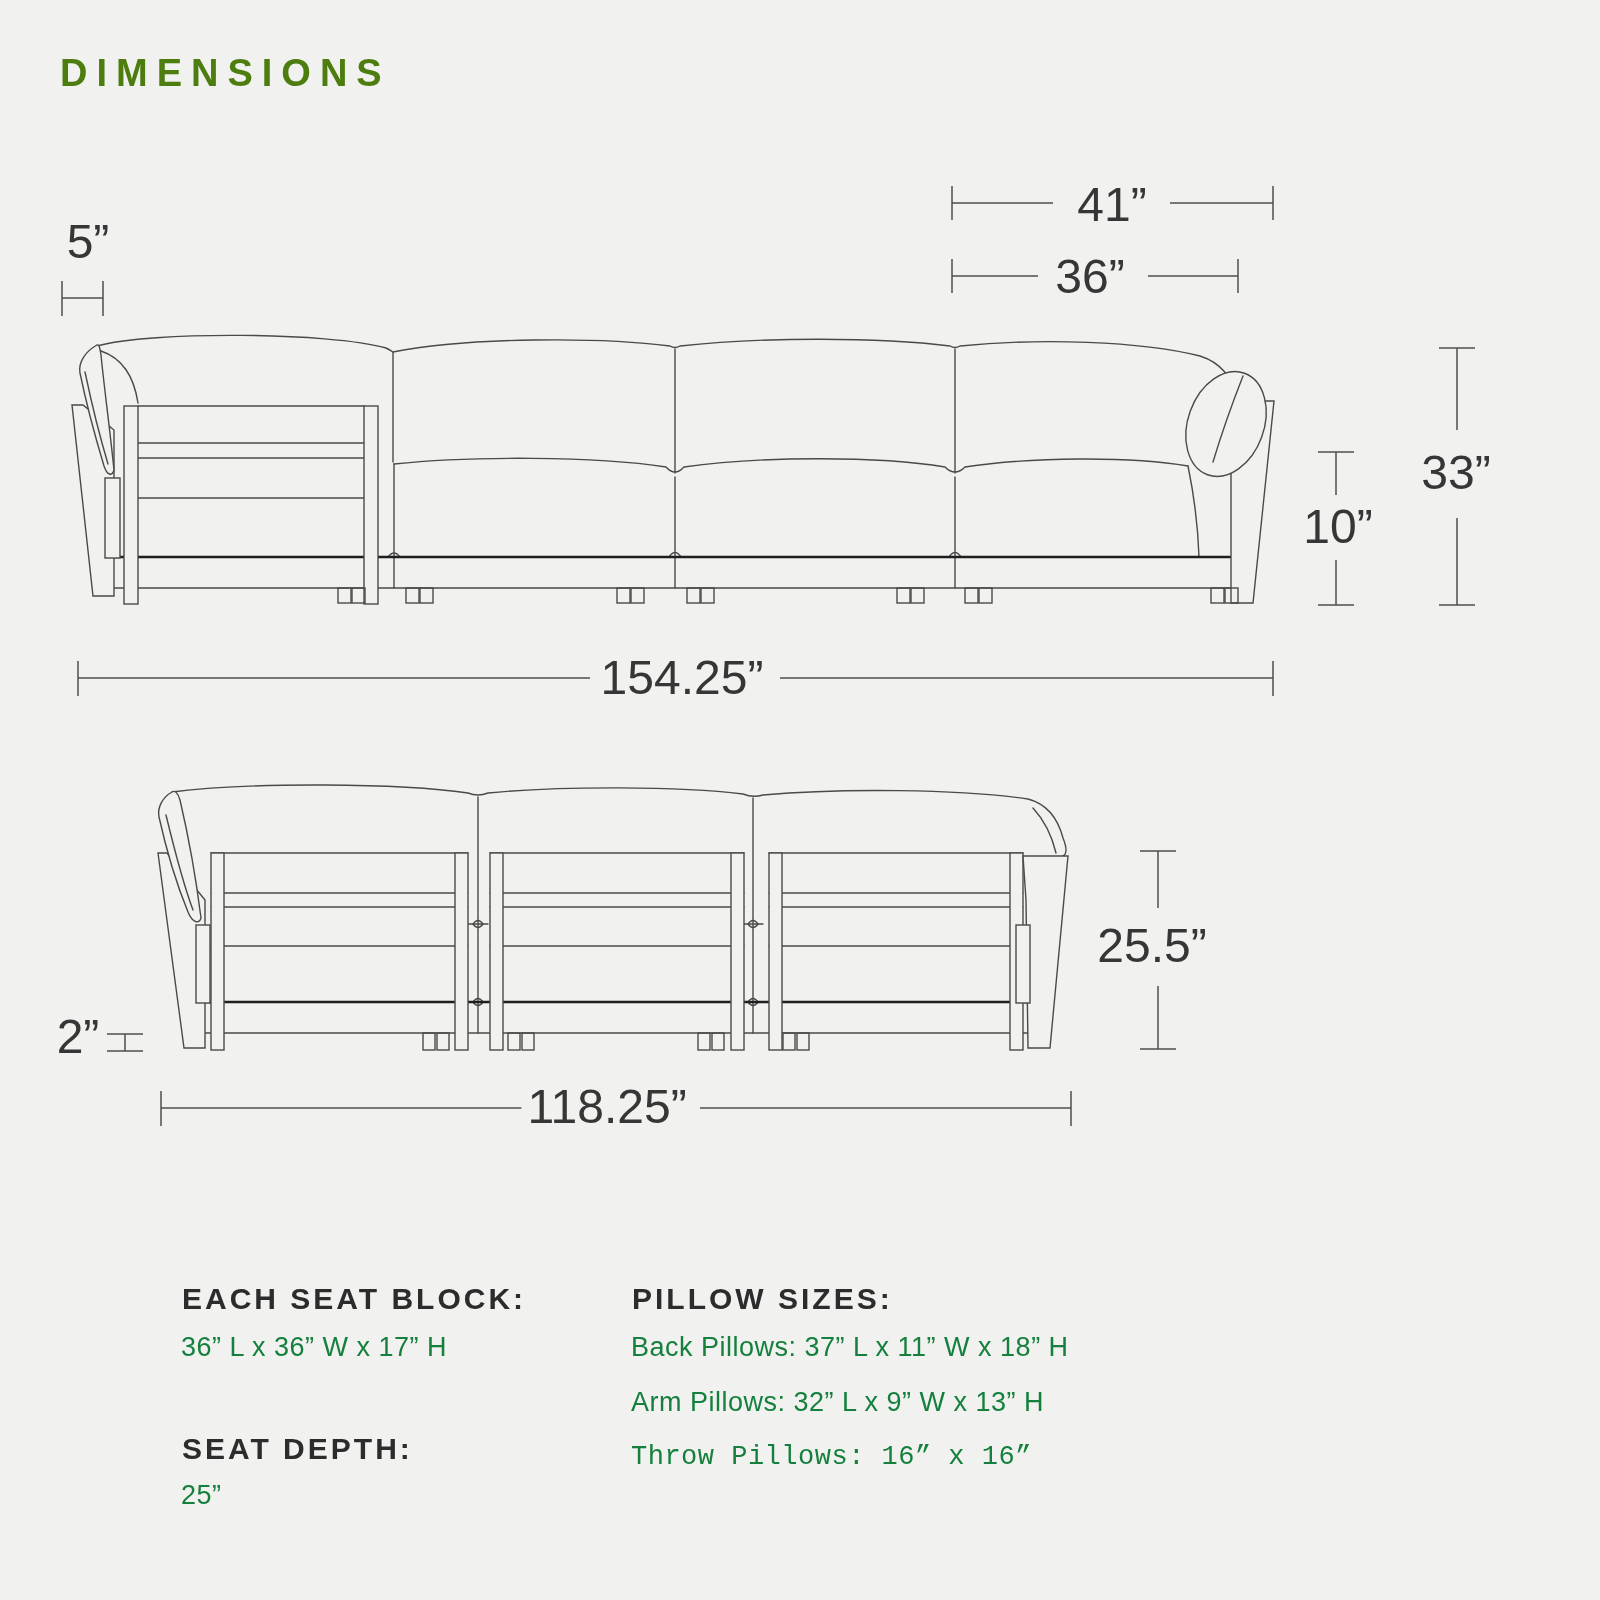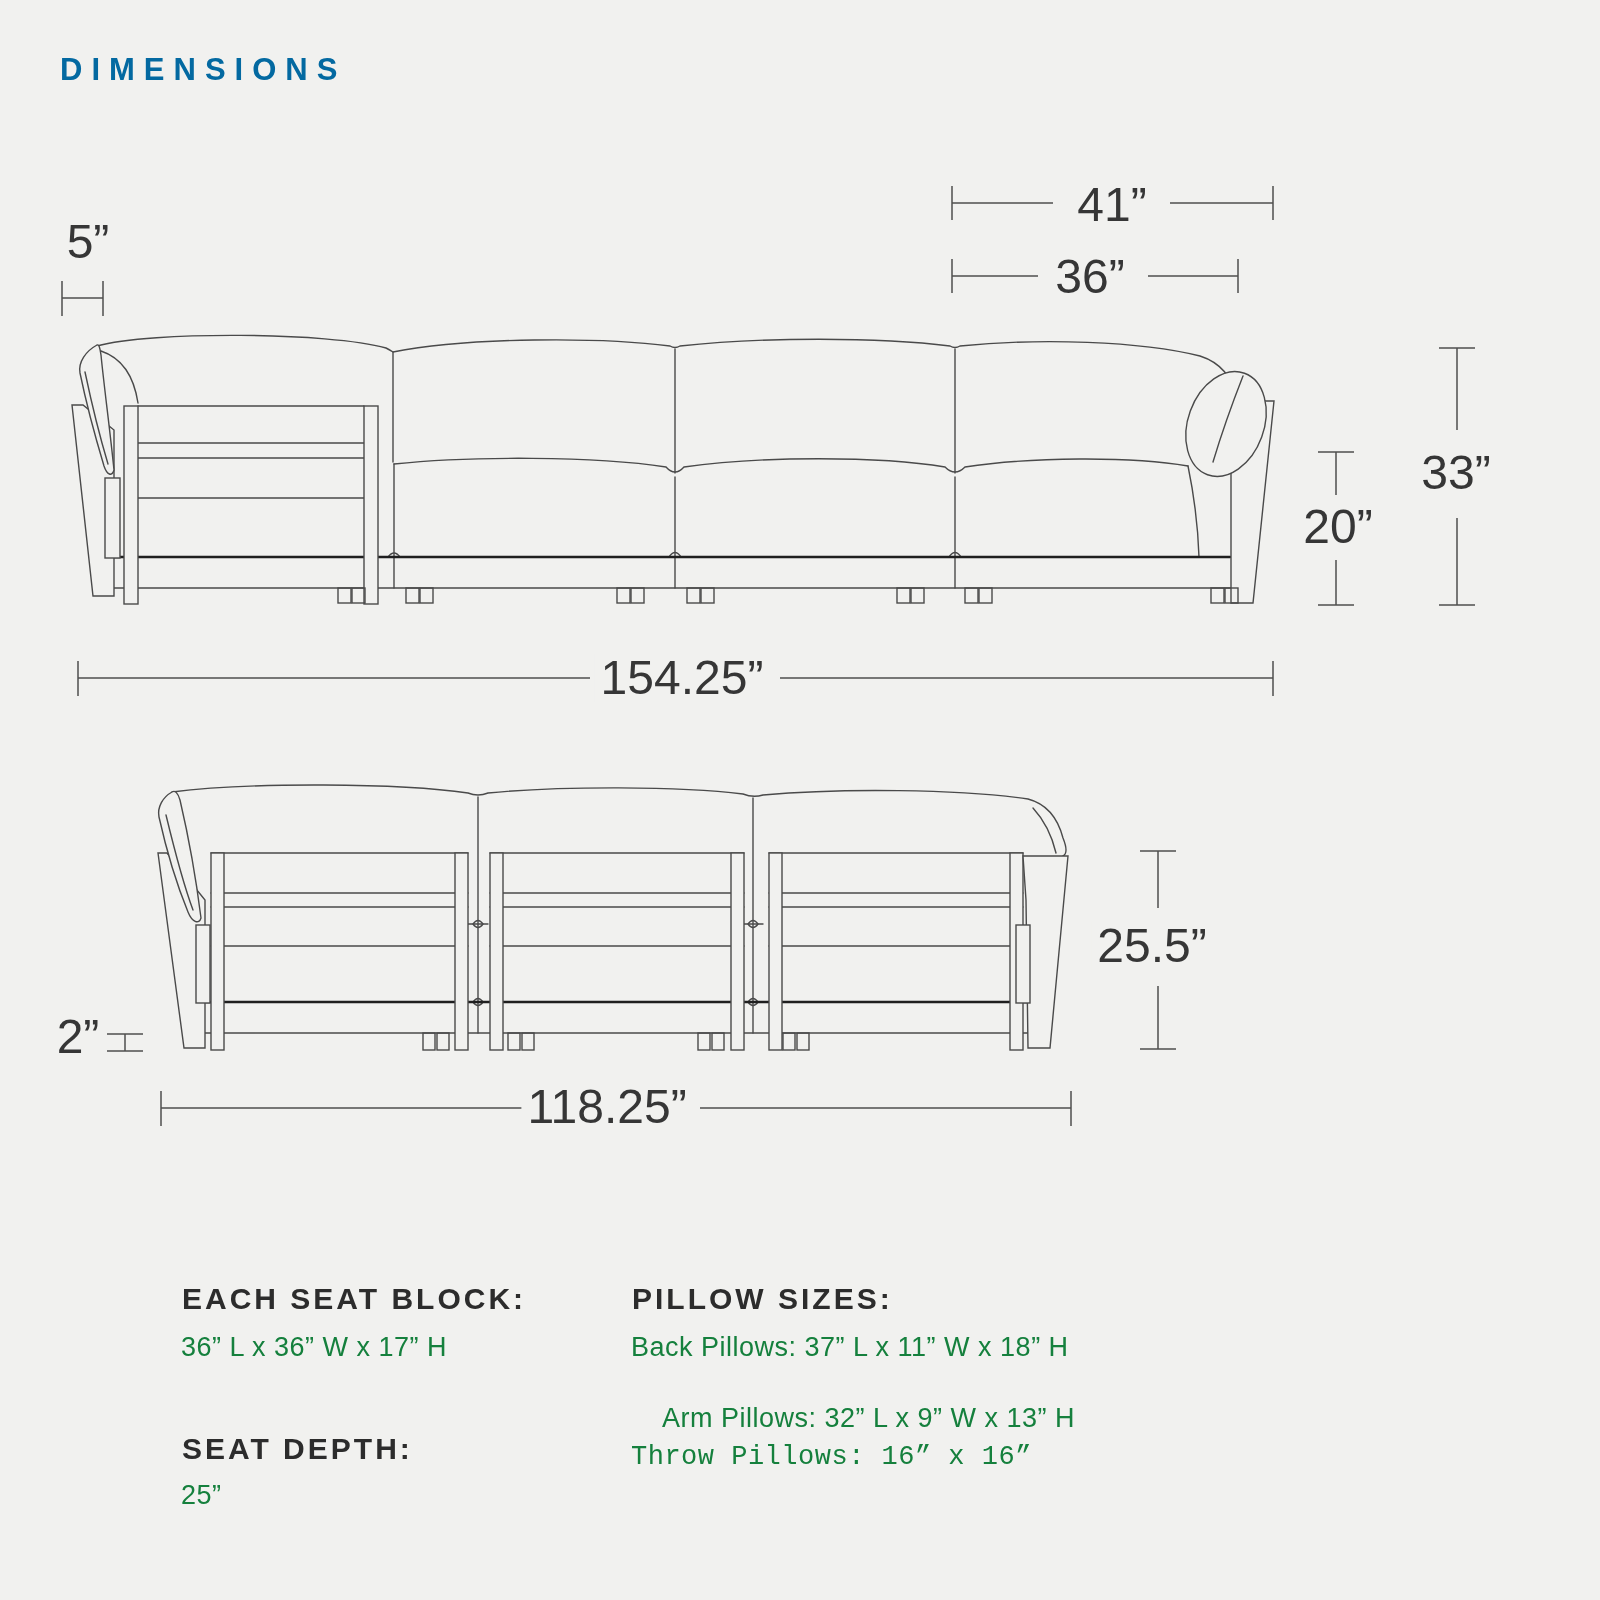--- a/index.html
+++ b/index.html
@@ -6,21 +6,21 @@
   body{
     width:1600px;height:1600px;
     background:#f1f1ef;
     font-family:"Liberation Sans",sans-serif;
     position:relative;
     overflow:hidden;
   }
   svg.art{position:absolute;left:0;top:0;}
   .page-title{
     position:absolute;left:60px;top:52px;
-    font-size:31px;font-weight:bold;letter-spacing:9px;color:#0369a1;
+    font-size:38px;font-weight:bold;letter-spacing:9px;color:#4d7c0f;
     white-space:nowrap;
   }
   .dim-label{
     position:absolute;transform:translate(-50%,-50%);
     font-size:48px;font-weight:400;color:#363636;
     background:#f1f1ef;padding:0 6px;white-space:nowrap;line-height:1;
   }
   .spec-h{
     position:absolute;font-size:30px;font-weight:bold;letter-spacing:3px;
     color:#2c2c2c;white-space:nowrap;
@@ -167,27 +167,27 @@
     <path d="M 1140,851 L 1176,851 M 1140,1049 L 1176,1049 M 1158,851 L 1158,908 M 1158,986 L 1158,1049"></path>
 
     <path d="M 161,1091 L 161,1126 M 1071,1091 L 1071,1126 M 161,1108 L 540,1108 M 700,1108 L 1071,1108"></path>
   </g>
 </svg>
 
 <div class="dim-label" style="left:88px;top:242px;">5”</div>
 <div class="dim-label" style="left:1112px;top:205px;">41”</div>
 <div class="dim-label" style="left:1090px;top:277px;">36”</div>
 <div class="dim-label" style="left:682px;top:678px;">154.25”</div>
-<div class="dim-label" style="left:1338px;top:527px;">20”</div>
+<div class="dim-label" style="left:1338px;top:527px;">10”</div>
 <div class="dim-label" style="left:1456px;top:473px;">33”</div>
 <div class="dim-label" style="left:78px;top:1037px;">2”</div>
 <div class="dim-label" style="left:1152px;top:946px;">25.5”</div>
 <div class="dim-label" style="left:607px;top:1107px;">118.25”</div>
 
 <div class="spec-h" style="left:182px;top:1282px;">EACH SEAT BLOCK:</div>
 <div class="spec-v" style="left:181px;top:1332px;">36” L x 36” W x 17” H</div>
 <div class="spec-h" style="left:182px;top:1432px;">SEAT DEPTH:</div>
 <div class="spec-v" style="left:181px;top:1480px;text-align:right;">25”</div>
 
 <div class="spec-h" style="left:632px;top:1282px;">PILLOW SIZES:</div>
 <div class="spec-v" style="left:631px;top:1332px;">Back Pillows: 37” L x 11” W x 18” H</div>
-<div class="spec-v" style="left:662px;top:1387px;margin-top:16px;">Arm Pillows: 32” L x 9” W x 13” H</div>
+<div class="spec-v" style="left:631px;top:1387px;">Arm Pillows: 32” L x 9” W x 13” H</div>
 <div class="spec-v" style="left:631px;top:1442px;font-family:Liberation Mono, monospace;">Throw Pillows: 16” x 16”</div>
 
 </body></html>

